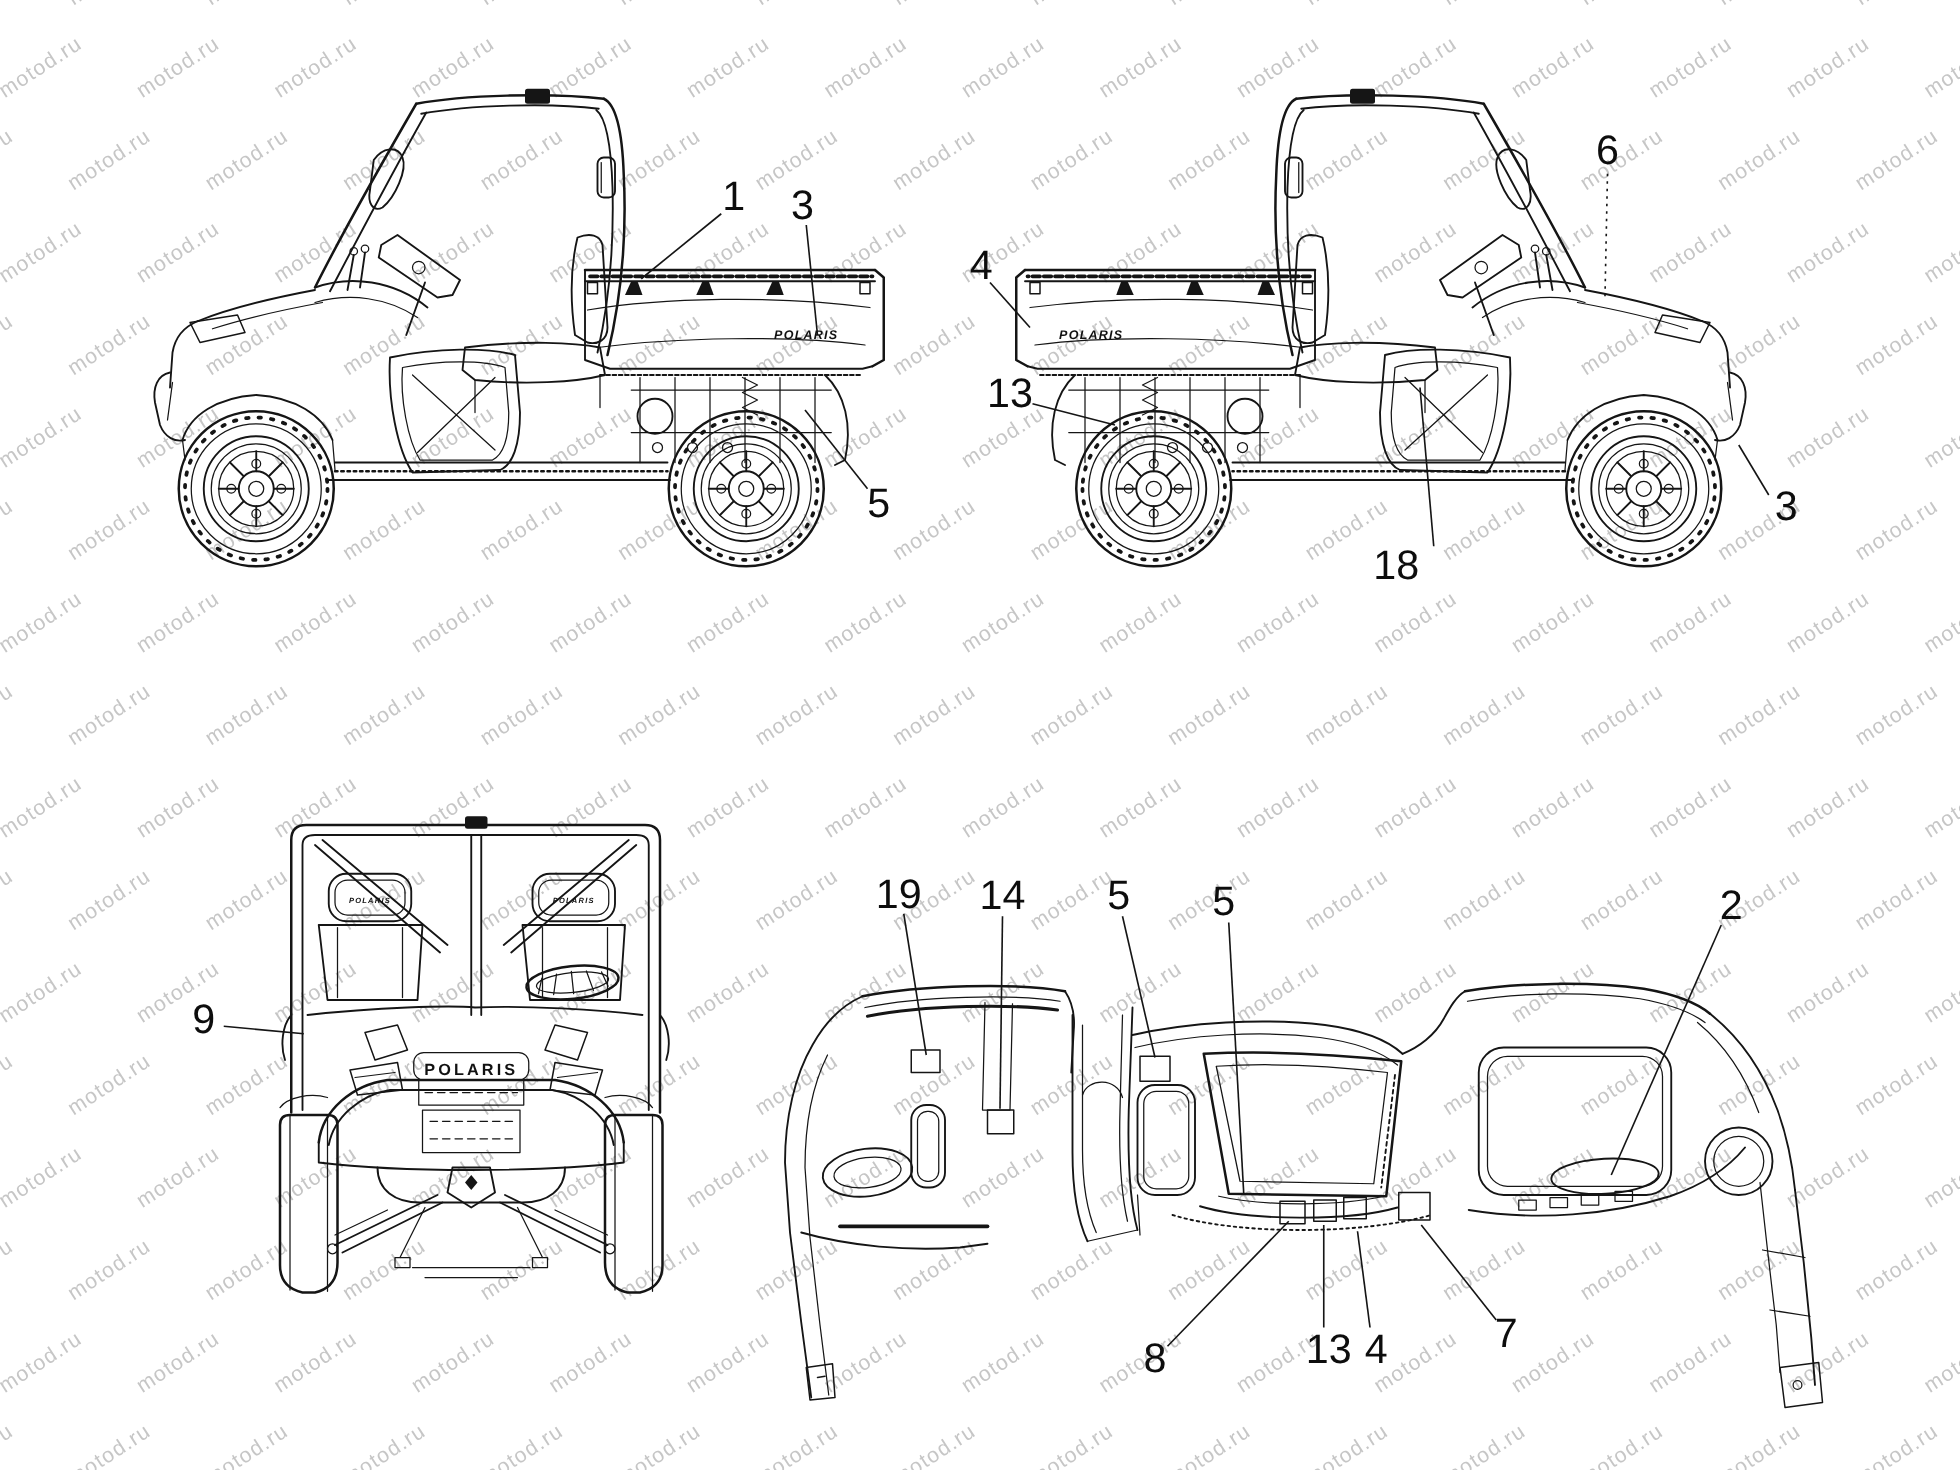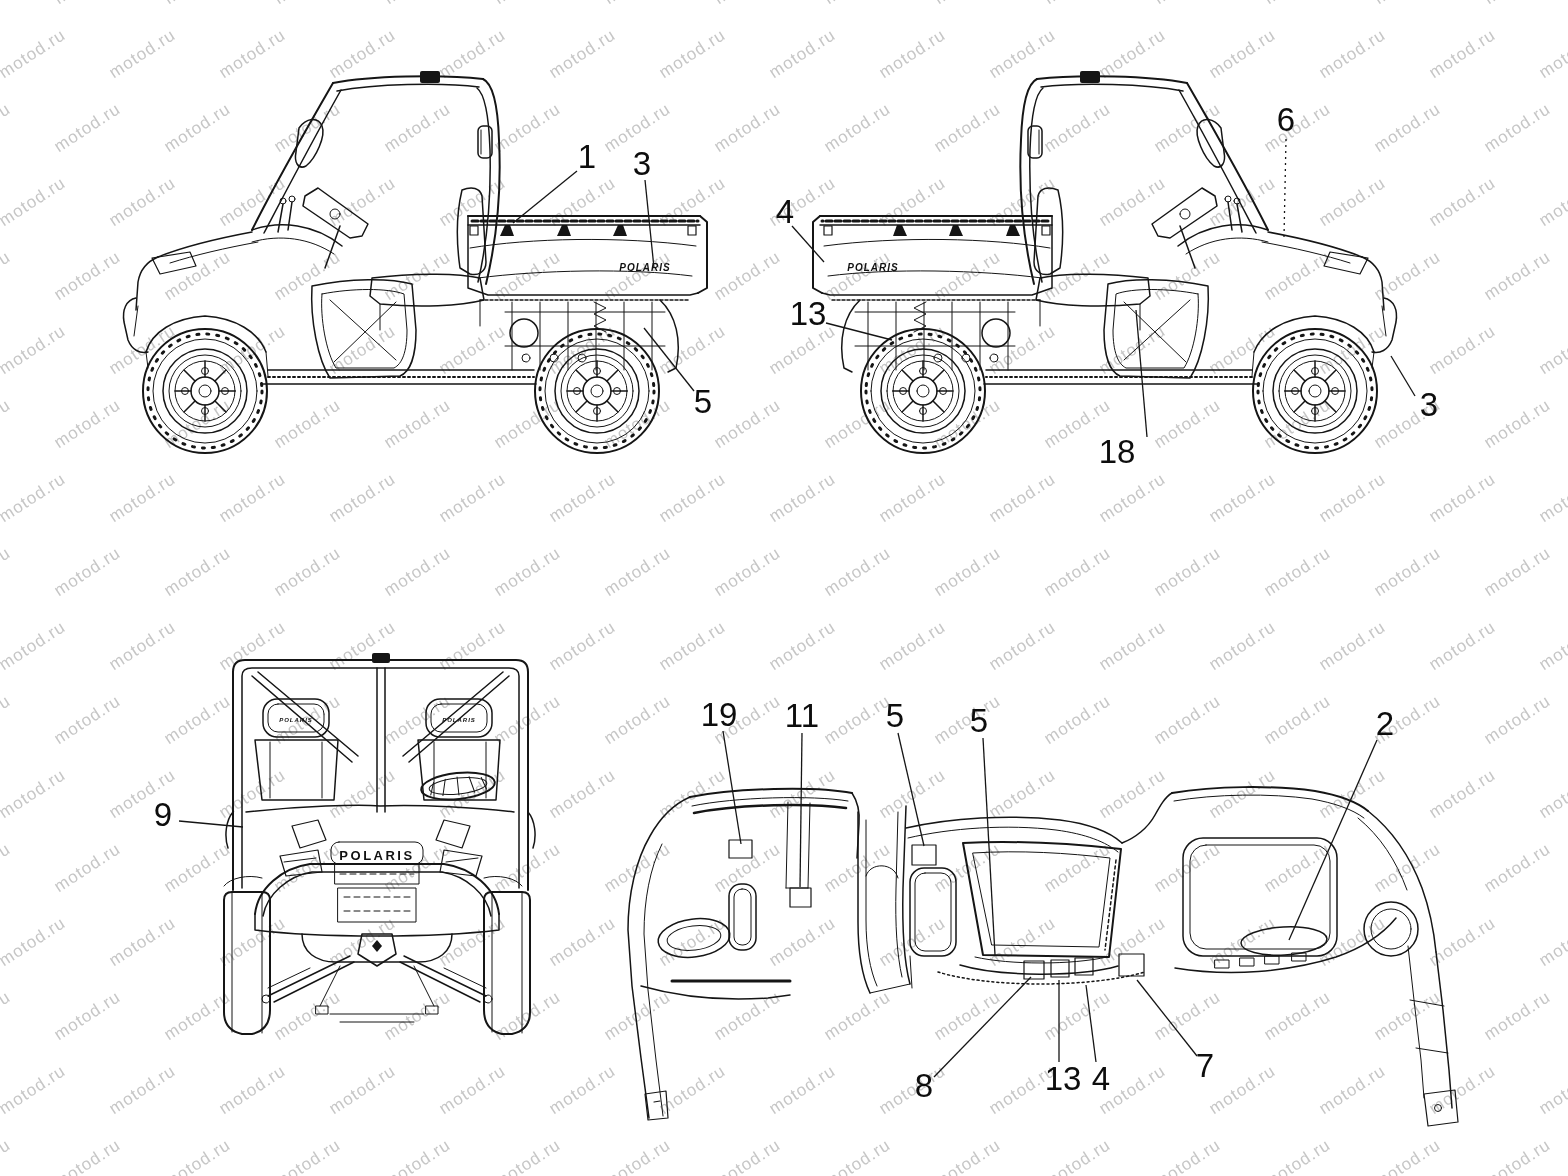--- a/index.html
+++ b/index.html
@@ -537,21 +537,21 @@
       <div class="callout" style="left: 587px; top: 158px;">1</div>
       <div class="callout" style="left: 642px; top: 165px;">3</div>
       <div class="callout" style="left: 703px; top: 403px;">5</div>
       <div class="callout" style="left: 785px; top: 213px;">4</div>
       <div class="callout" style="left: 1286px; top: 121px;">6</div>
       <div class="callout" style="left: 808px; top: 315px;">13</div>
       <div class="callout" style="left: 1117px; top: 453px;">18</div>
       <div class="callout" style="left: 1429px; top: 406px;">3</div>
       <div class="callout" style="left: 163px; top: 816px;">9</div>
       <div class="callout" style="left: 719px; top: 716px;">19</div>
-      <div class="callout" style="left: 802px; top: 717px;">11</div>
+      <div class="callout" style="left: 802px; top: 717px;">14</div>
       <div class="callout" style="left: 895px; top: 717px;">5</div>
       <div class="callout" style="left: 979px; top: 722px;">5</div>
       <div class="callout" style="left: 1385px; top: 725px;">2</div>
       <div class="callout" style="left: 924px; top: 1087px;">8</div>
       <div class="callout" style="left: 1063px; top: 1080px;">13</div>
       <div class="callout" style="left: 1101px; top: 1080px;">4</div>
       <div class="callout" style="left: 1205px; top: 1067px;">7</div>
     </div>
 
 </div>

